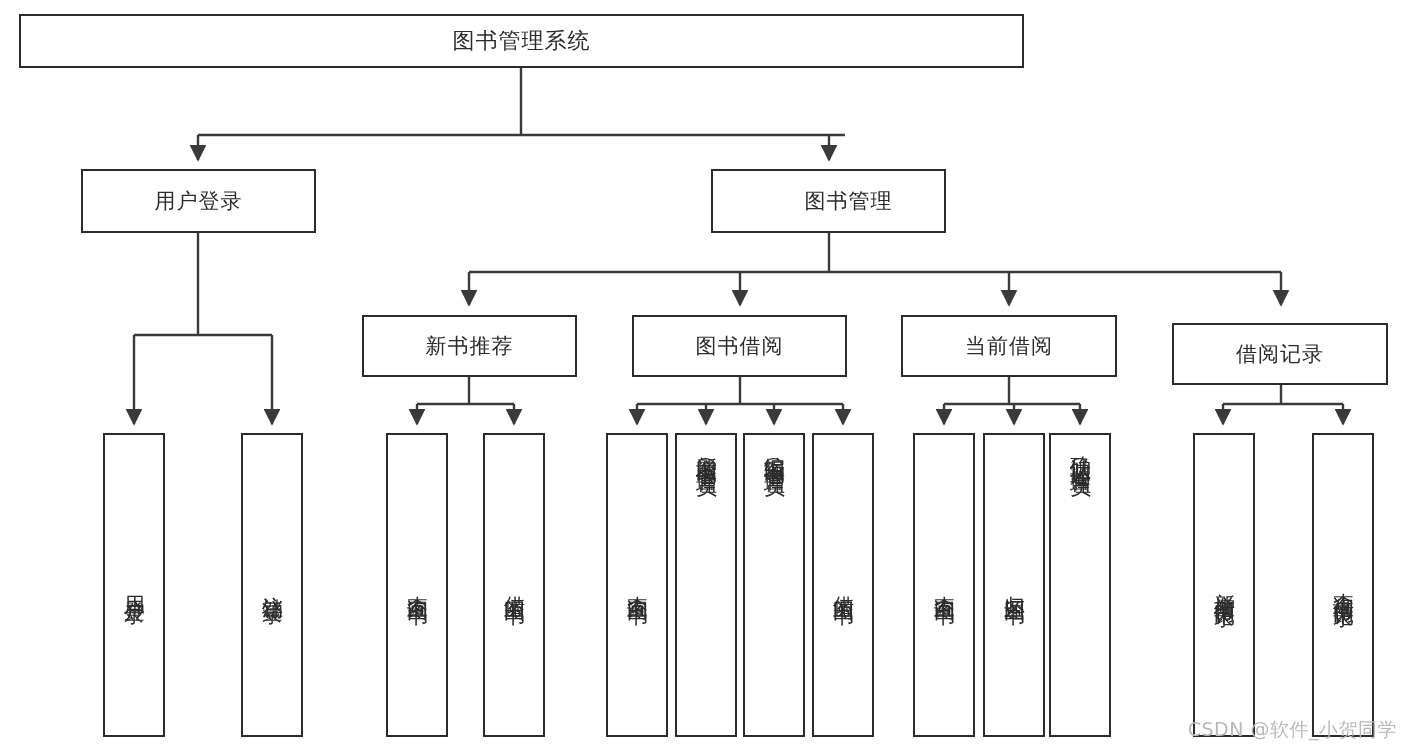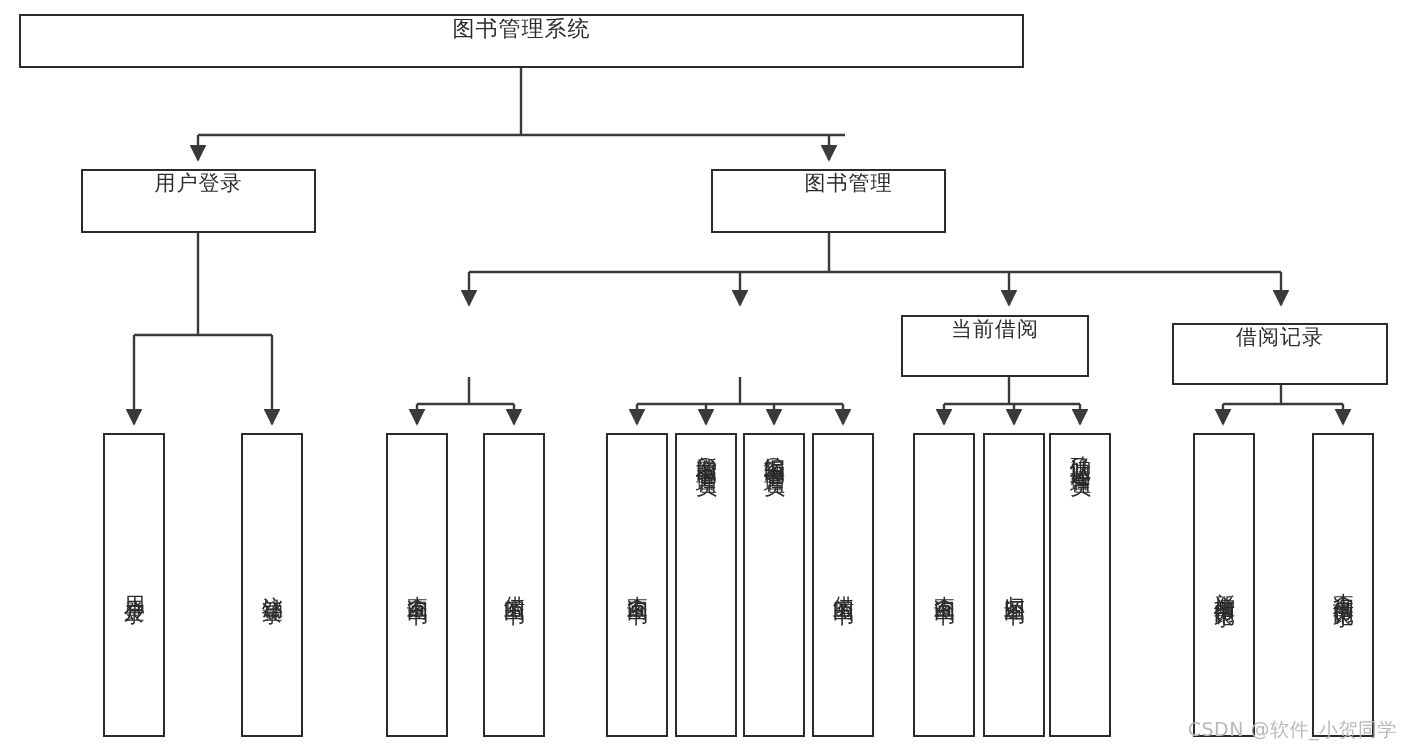--- a/index.html
+++ b/index.html
@@ -22,20 +22,21 @@
     width:1405px; height:747px;
     pointer-events:none;
   }
   
   .node{
     position:absolute;
     box-sizing:border-box;
     background:#ffffff;
     border:2px solid #2b2b2b;
     display:flex;
+    align-items:center;
     justify-content:center;
     color:#2b2b2b;
     line-height:1.18;
     z-index:2;
   }
   .node.root,
   .node.l2,
   .node.l3{
     font-size:21px;
     letter-spacing:1px;
@@ -132,21 +133,27 @@
     <span>图书管理系统</span>
   </div>
 
   <div class="node l2" style="left:81px; top:169px; width:235px; height:64px;">
     <span>用户登录</span>
   </div>
   <div class="node l2" style="left:711px; top:169px; width:235px; height:64px;padding-left:40px;">
     <span>图书管理</span>
   </div>
 
-  <div class="node l3" style="left:901px; top:315px; width:188px; height:62px;">
+  <div class="node l3" style="left:362px; top:315px; width:215px; height:62px;">
+    <span>新书推荐</span>
+  </div>
+  <div class="node l3" style="left:632px; top:315px; width:215px; height:62px;">
+    <span>图书借阅</span>
+  </div>
+  <div class="node l3" style="left:901px; top:315px; width:216px; height:62px;">
     <span>当前借阅</span>
   </div>
   <div class="node l3" style="left:1172px; top:315px; width:216px; height:62px;margin-top:8px;">
     <span>借阅记录</span>
   </div>
 
   <div class="node leaf" style="left:103px; top:433px; width:62px; height:304px;">
     <span class="leaf-label">用户登录</span>
   </div>
   <div class="node leaf" style="left:241px; top:433px; width:62px; height:304px;">

